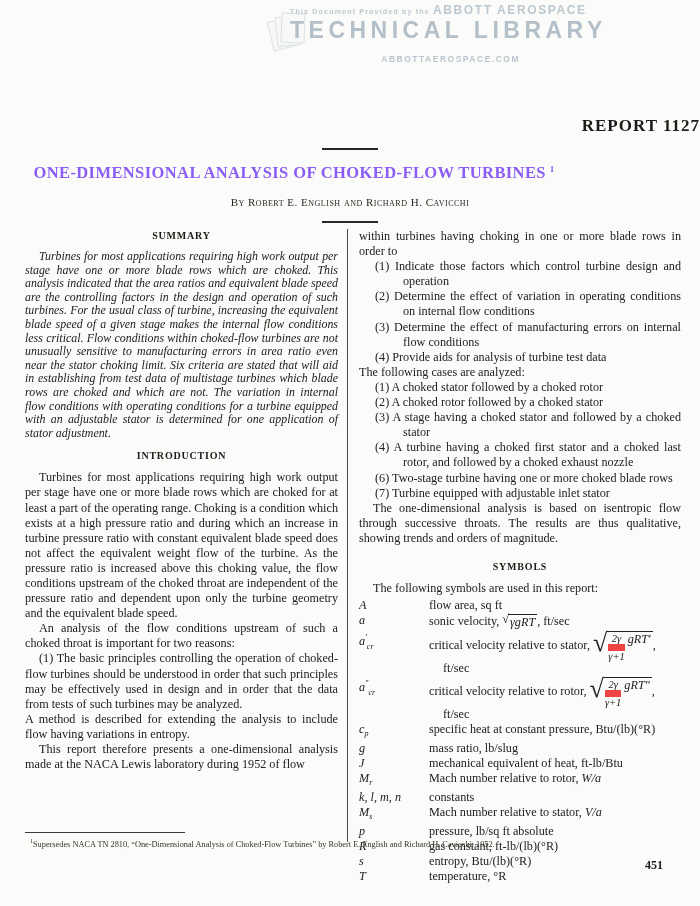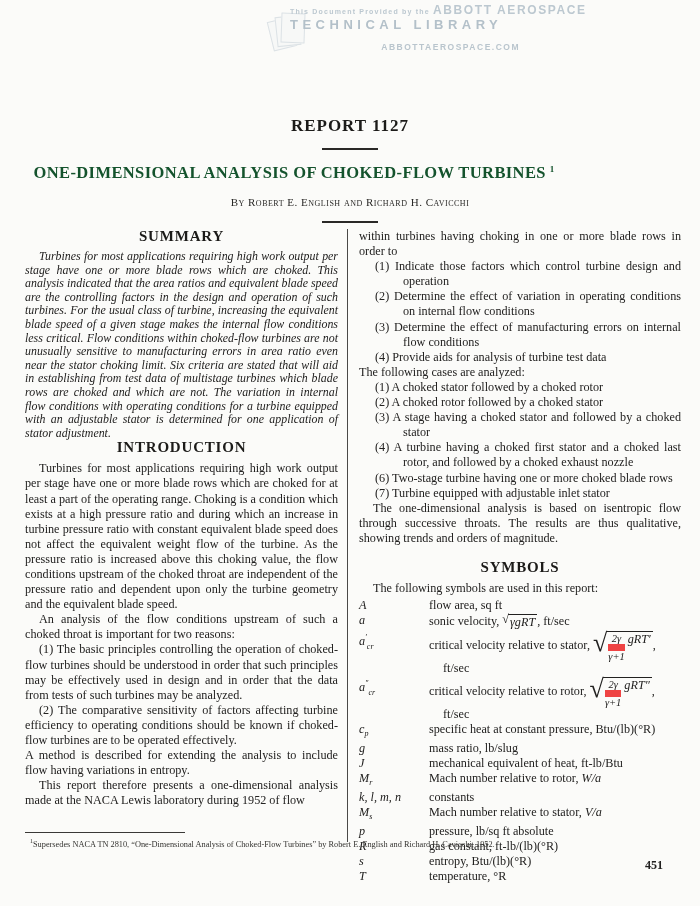--- a/index.html
+++ b/index.html
@@ -12,44 +12,44 @@
   
   .banner { position:absolute; top:3px; left:212px; width:260px; color:#b3c0c9; }
   .banner-logo { position:absolute; left:58px; top:8px; width:34px; height:42px; opacity:.55; }
   .banner-logo .sheet { position:absolute; border:1px solid #c3ced6; background:#f4f6f7; width:22px; height:28px; }
   .banner-logo .s1 { left:0;  top:8px;  transform:rotate(-14deg); }
   .banner-logo .s2 { left:6px; top:5px; transform:rotate(-6deg); }
   .banner-logo .s3 { left:11px; top:2px; transform:rotate(2deg); }
   .banner-text { position:absolute; left:78px; top:0; width:230px; }
   .banner-line1 { font-family:"Liberation Sans",sans-serif; font-size:7px; letter-spacing:1.2px; white-space:nowrap; font-weight:bold; color:#bcc8d0; }
   .banner-brand { font-size:12px; letter-spacing:1.6px; }
-  .banner-line2 { font-family:"Liberation Sans",sans-serif; font-size:13px; letter-spacing:4.5px; white-space:nowrap; color:#b3c0c9; font-weight:bold; margin-top:0px; }
+  .banner-line2 { font-family:"Liberation Sans",sans-serif; font-size:23px; letter-spacing:4.5px; white-space:nowrap; color:#b3c0c9; font-weight:bold; margin-top:0px; }
   .banner-line3 { font-family:"Liberation Sans",sans-serif; font-size:8.5px; font-weight:bold; letter-spacing:1.5px; text-align:right; margin-top:10px; color:#b9c5cd; }
 
   
-  .report-label { position:absolute; top:116px; left:0; width:700px; text-align:center;
+  .report-label { position:absolute; top:116px; left:0; width:700px; text-align:right;
     font-size:17px; font-weight:bold; letter-spacing:1px; color:#1c1b19; }
   .rule { position:absolute; left:322px; width:56px; border-top:2px solid #2a2927; }
   .rule1 { top:148px; }
   .rule2 { top:221px; }
   .doc-title { position:absolute; top:163px; left:0; width:588px; margin:0; text-align:center;
-    font-size:16.5px; font-weight:bold; letter-spacing:.4px; color:#14532d; }
+    font-size:16.5px; font-weight:bold; letter-spacing:.4px; color:#8b5cf6; }
   .doc-title sup { font-size:9px; }
   .byline { position:absolute; top:196px; left:0; width:700px; text-align:center;
     font-size:11px; font-variant:small-caps; letter-spacing:.5px; color:#2a2927; }
 
   
   .col-divider { position:absolute; left:347px; top:229px; height:613px; border-left:1px solid #4a4947; }
   .col { position:absolute; top:229px; text-align:justify; font-size:12.2px; line-height:15.1px; }
   .left-col  { left:25px;  width:313px; }
   .right-col { left:359px; width:322px; }
 
-  .col-heading { text-align:center; font-weight:bold; font-size:15px; letter-spacing:.8px;
+  .col-heading { text-align:center; font-weight:bold; font-size:10px; letter-spacing:.8px;
     margin:0 0 7px 0; line-height:14px; color:#1c1b19; }
-  .intro-heading { }
+  .intro-heading { margin-top:9px; }
   p.para, p.summary-para { margin:0; }
   .indent { text-indent:14px; }
   .summary-para { font-style:italic; font-size:11.9px; line-height:13.6px; margin-bottom:6px; }
   .hang { padding-left:44px; text-indent:-28px; text-align:justify; }
 
   
   .sym-row { display:flex; align-items:flex-start; margin-bottom:1.5px; line-height:13.4px; }
   .sym-name { width:70px; flex-shrink:0; font-style:italic; }
   .sym-name sup { font-size:8px; }
   .sym-name sub { font-size:8px; }
@@ -96,21 +96,20 @@
   <div class="col-divider"></div>
 
   <div class="col left-col">
     <div class="col-heading">SUMMARY</div>
     <p class="summary-para indent">Turbines for most applications requiring high work output per stage have one or more blade rows which are choked. This analysis indicated that the area ratios and equivalent blade speed are the controlling factors in the design and operation of such turbines. For the usual class of turbine, increasing the equivalent blade speed of a given stage makes the internal flow conditions less critical. Flow conditions within choked-flow turbines are not unusually sensitive to manufacturing errors in area ratio even near the stator choking limit. Six criteria are stated that will aid in establishing from test data of multistage turbines which blade rows are choked and which are not. The variation in internal flow conditions with operating conditions for a turbine equipped with an adjustable stator is determined for one application of stator adjustment.</p>
     <div class="col-heading intro-heading">INTRODUCTION</div>
     <div>
         <p class="para indent">Turbines for most applications requiring high work output per stage have one or more blade rows which are choked for at least a part of the operating range.  Choking is a condition which exists at a high pressure ratio and during which an increase in turbine pressure ratio with constant equivalent blade speed does not affect the equivalent weight flow of the turbine.  As the pressure ratio is increased above this choking value, the flow conditions upstream of the choked throat are independent of the pressure ratio and dependent upon only the turbine geometry and the equivalent blade speed.</p>
         <p class="para indent">An analysis of the flow conditions upstream of such a choked throat is important for two reasons:</p>
         <p class="para indent">(1) The basic principles controlling the operation of choked-flow turbines should be understood in order that such principles may be effectively used in design and in order that the data from tests of such turbines may be analyzed.</p>
-        <p class="para indent">(2) The comparative sensitivity of factors affecting turbine efficiency to operating conditions should be known if choked-flow turbines are to be operated effectively.</p>
         <p class="para">A method is described for extending the analysis to include flow having variations in entropy.</p>
         <p class="para indent">This report therefore presents a one-dimensional analysis made at the NACA Lewis laboratory during 1952 of flow</p>
       </div>
   </div>
 
   <div class="col right-col">
     <p class="para">within turbines having choking in one or more blade rows in order to</p>
     <div>
         <div class="hang">(1) Indicate those factors which control turbine design and operation</div>
         <div class="hang">(2) Determine the effect of variation in operating conditions on internal flow conditions</div>

